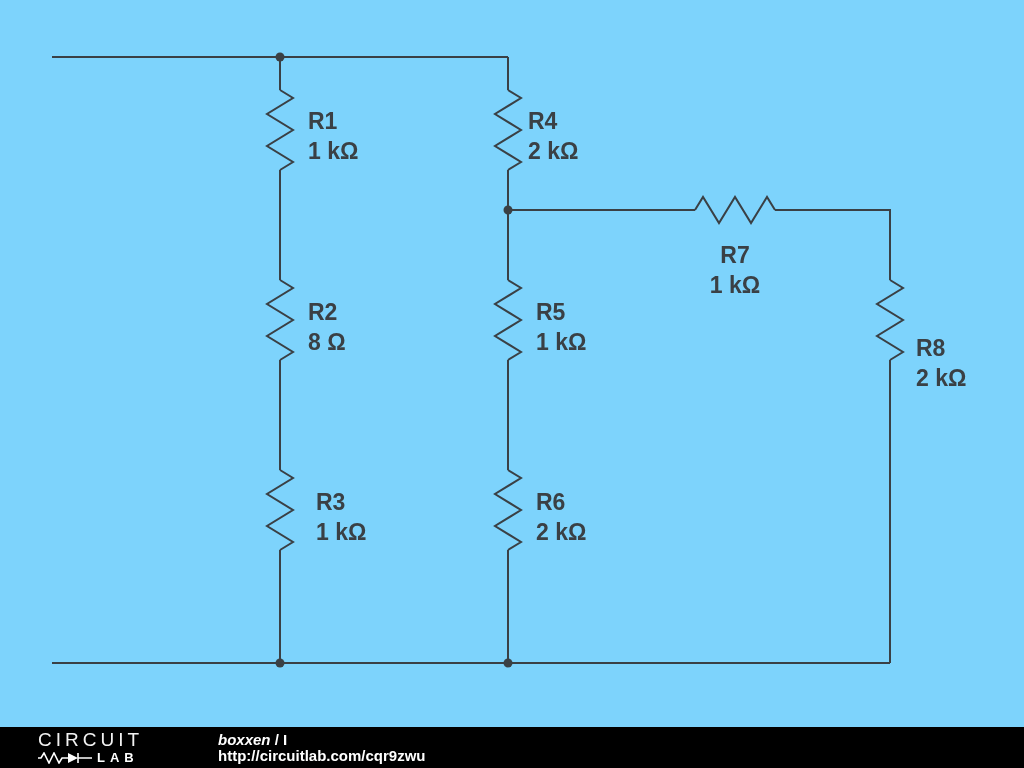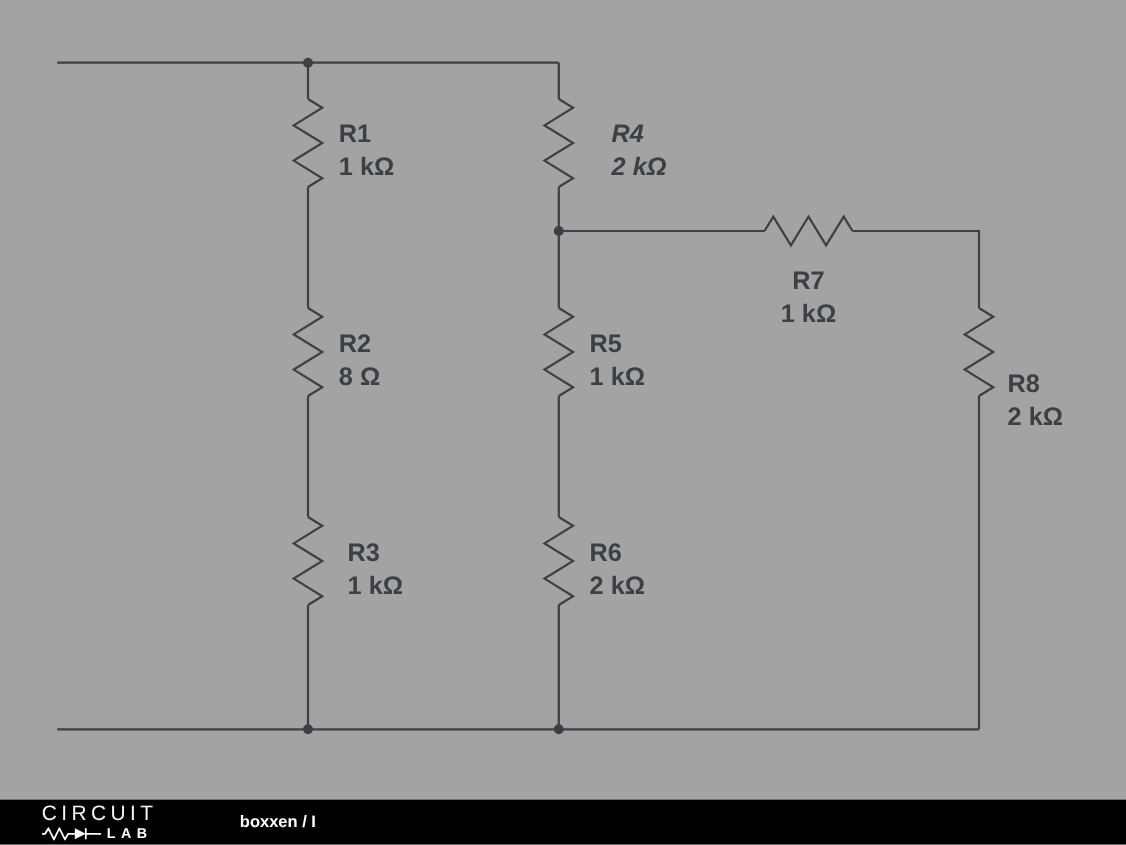--- a/index.html
+++ b/index.html
@@ -1,29 +1,29 @@
 <!DOCTYPE html>
 <html><head>
 <meta charset="utf-8">
 <style>
   html,body { margin:0; padding:0; background:#fff; }
   .canvas {
-    position:relative; width:1024px; height:768px; background:#a3a3a3;
+    position:relative; width:1024px; height:768px; background:#7dd3fc;
     overflow:hidden; font-family:"Liberation Sans", sans-serif;
   }
   svg.circuit { position:absolute; left:0; top:0; }
 
   .comp-label {
     position:absolute; color:#3a4045; font-weight:bold;
     font-size:23px; line-height:30px; white-space:nowrap;
   }
   .lbl-r1 { left:308px; top:106px; }
   .lbl-r2 { left:308px; top:297px; }
   .lbl-r3 { left:316px; top:487px; }
-  .lbl-r4 { left:556px; top:106px;font-style:italic; }
+  .lbl-r4 { left:528px; top:106px; }
   .lbl-r5 { left:536px; top:297px; }
   .lbl-r6 { left:536px; top:487px; }
   .lbl-r7 { left:672px; top:240px; width:126px; text-align:center; }
   .lbl-r8 { left:916px; top:297px;margin-top:36px; }
 
   .footer {
     position:absolute; left:0; bottom:0; width:1024px; height:41px;
     background:#000000; color:#ffffff; display:flex; align-items:center;
   }
   .logo { margin-left:38px; width:140px; }
@@ -32,21 +32,21 @@
     color:#f2f2f2; font-weight:400;
   }
   .logo-bottom-row { display:flex; align-items:center; margin-top:1px; }
   .logo-icon { display:block; }
   .logo-bottom {
     font-weight:bold; font-size:13px; letter-spacing:5px;
     margin-left:5px; color:#ffffff;
   }
   .meta { margin-left:40px; font-size:15px; line-height:16px; }
   .title-line { font-weight:bold; }
-  .author { }
+  .author { font-style:italic; }
   .title-rest { white-space:pre; }
   .url { font-weight:bold; }
 </style>
 </head>
 <body>
 
 <div class="canvas">
 
   <svg class="circuit" width="1024" height="768" viewBox="0 0 1024 768">
     <g stroke="#3a4045" stroke-width="2" fill="none">
@@ -121,16 +121,17 @@
           <polygon points="30,1 30,11 40,6" fill="#ffffff"></polygon>
           <path d="M40,1 V11 M40,6 H54" stroke="#ffffff" stroke-width="1.6" fill="none"></path>
         </svg>
         <span class="logo-bottom">LAB</span>
       </div>
     </div>
     <div class="meta">
       <div class="title-line">
         <span class="author">boxxen</span><span class="title-rest"> / I</span>
       </div>
+      <div class="url">http://circuitlab.com/cqr9zwu</div>
     </div>
   </div>
 
 </div>
 
 </body></html>

